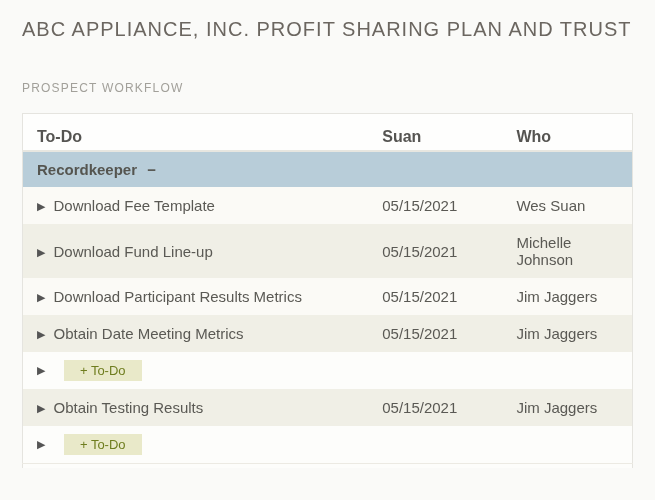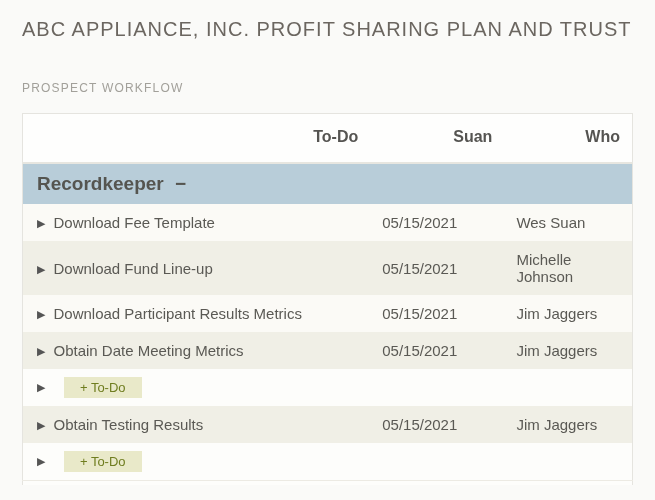--- a/index.html
+++ b/index.html
@@ -29,35 +29,35 @@
       margin-top: 40px;
     }
     table {
       width: 100%;
       border-collapse: collapse;
       background: #fff;
       border: 1px solid #e5e4df;
       border-bottom: none;
     }
     th {
-      text-align: right;
-      padding: 14px 12px 16px 12px;
+      text-align: left;
+      padding: 14px 12px 4px 12px;
       font-size: 16px;
       color: #555451;
       font-weight: 700;
       background: #fefefd;
       border-bottom: 2px solid #e7e6e0;
     }
     .col-todo { width: 57%; padding-left: 14px; }
     .col-date { width: 22%; }
     .col-who  { width: 21%; }
     .section-row td {
       background: #b8cdd9;
       padding: 9px 14px;
-      font-size: 19px;
+      font-size: 15px;
       font-weight: 700;
       color: #555550;
     }
     .section-row .minus {
       margin-left: 6px;
       font-weight: 700;
     }
     .data-row td {
       padding: 10px 12px;
       font-size: 15px;

